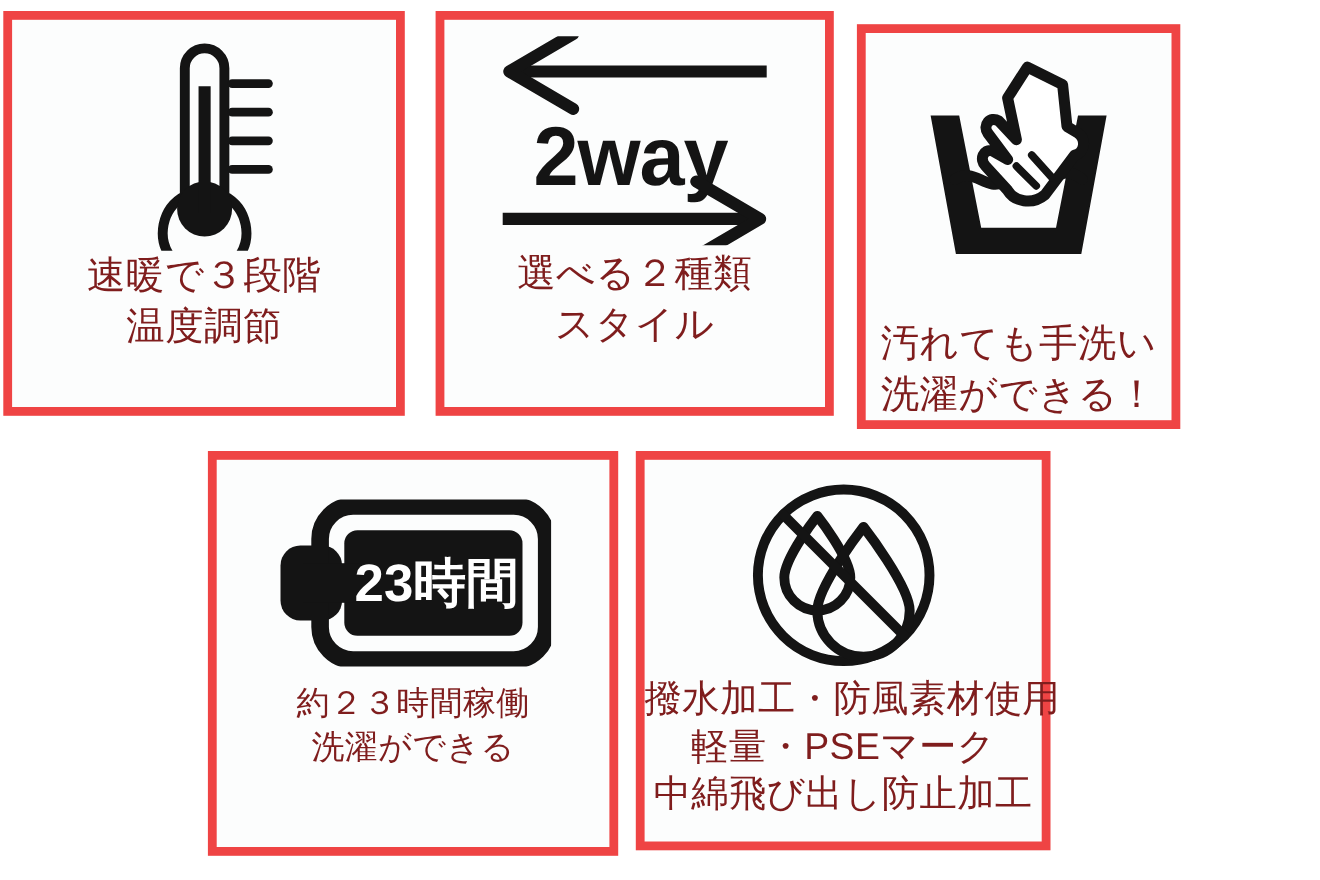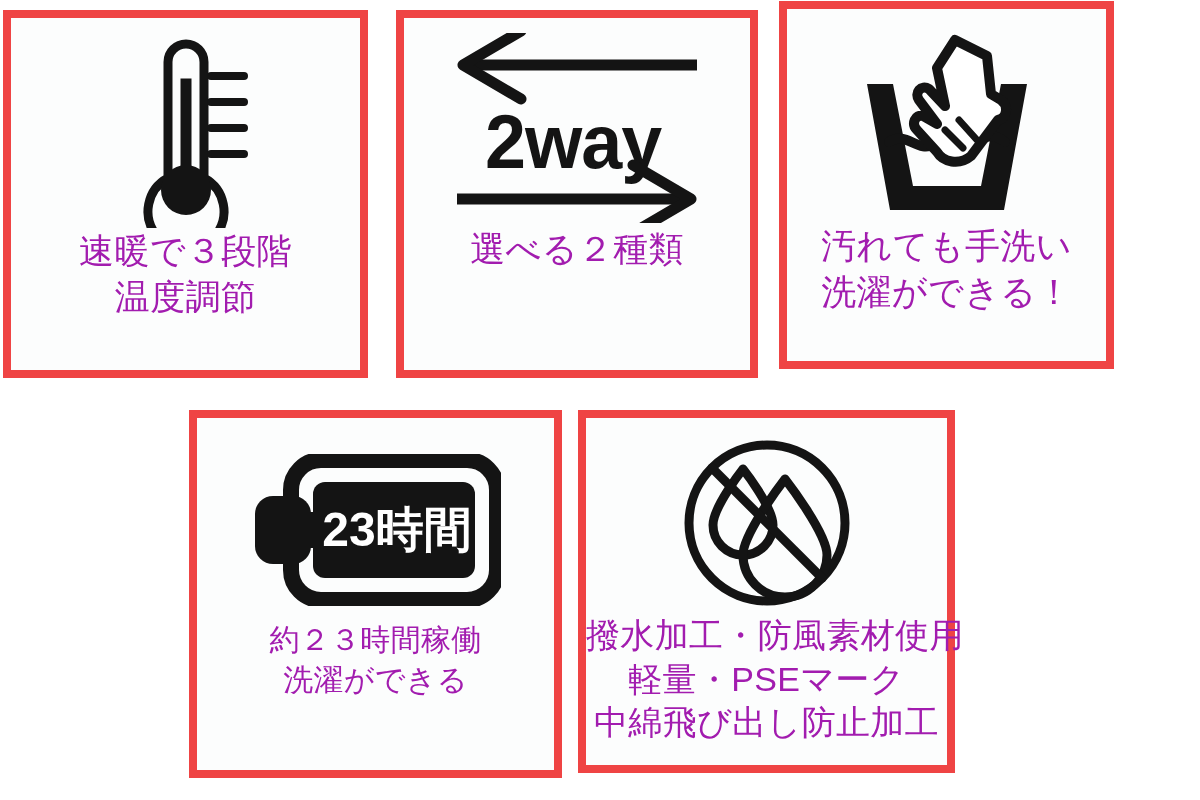--- a/index.html
+++ b/index.html
@@ -37,21 +37,21 @@
   .icon-wrap {
     display: flex;
     align-items: center;
     justify-content: center;
     width: 100%;
   }
 
   .caption {
     width: 100%;
     text-align: center;
-    color: #a21caf;
+    color: #7f1d1d;
     font-weight: 500;
     letter-spacing: 0.01em;
     white-space: nowrap;
   }
   .caption .line { display: block; }
 
   
   .card-top .caption {
     font-size: 35px;
     line-height: 1.32;
@@ -63,21 +63,21 @@
   }
   
   .card-spec .caption {
     font-size: 34px;
     line-height: 1.28;
   }
 
   
   #card-heat    { left: 3px;   top: 10px;  width: 365px; height: 368px; }
   #card-2way    { left: 396px; top: 10px;  width: 362px; height: 368px; }
-  #card-wash    { left: 779px; top: 1px;  width: 335px; height: 368px; }
+  #card-wash    { left: 779px; top: 22px;  width: 294px; height: 368px; justify-content: space-between; }
   #card-battery { left: 189px; top: 410px; width: 373px; height: 368px; align-items: center; }
   #card-spec    { left: 578px; top: 410px; width: 377px; height: 363px; }
 
   #card-heat .icon-wrap    { height: 196px; padding-top: 14px; }
   #card-2way .icon-wrap    { height: 196px; padding-top: 12px; }
   #card-wash .icon-wrap    { height: 196px; padding-top: 18px; }
   #card-battery .icon-wrap { height: 180px; padding-top: 22px; }
   #card-spec .icon-wrap    { height: 182px; padding-top: 14px; }
 
   svg { display: block; }
@@ -119,20 +119,21 @@
         <polyline class="stroke-ico" stroke-width="11" points="72,-2 14,32 72,66"></polyline>
 
         <text x="128" y="135" text-anchor="middle" font-family="'Liberation Sans','DejaVu Sans',sans-serif" font-size="76" font-weight="700" transform="translate(0,0) scale(0.97 1)" style="letter-spacing:-1px" fill="#141414">2way</text>
 
         <line x1="8" y1="166" x2="238" y2="166" stroke="#141414" stroke-width="11"></line>
         <polyline class="stroke-ico" stroke-width="11" points="184,132 242,166 184,200"></polyline>
       </svg>
     </div>
     <div class="caption">
       <span class="line">選べる２種類</span>
+      <span class="line">スタイル</span>
     </div>
   </div>
 
   <div class="card card-top" id="card-wash">
     <div class="icon-wrap">
       <svg width="176" height="182" viewBox="0 0 176 182">
 
         <path fill="#141414" stroke="none" d="M8 50 L34 50 L54 152 L122 152 L142 50 L168 50
                  L145 176 L31 176 Z"></path>
 

